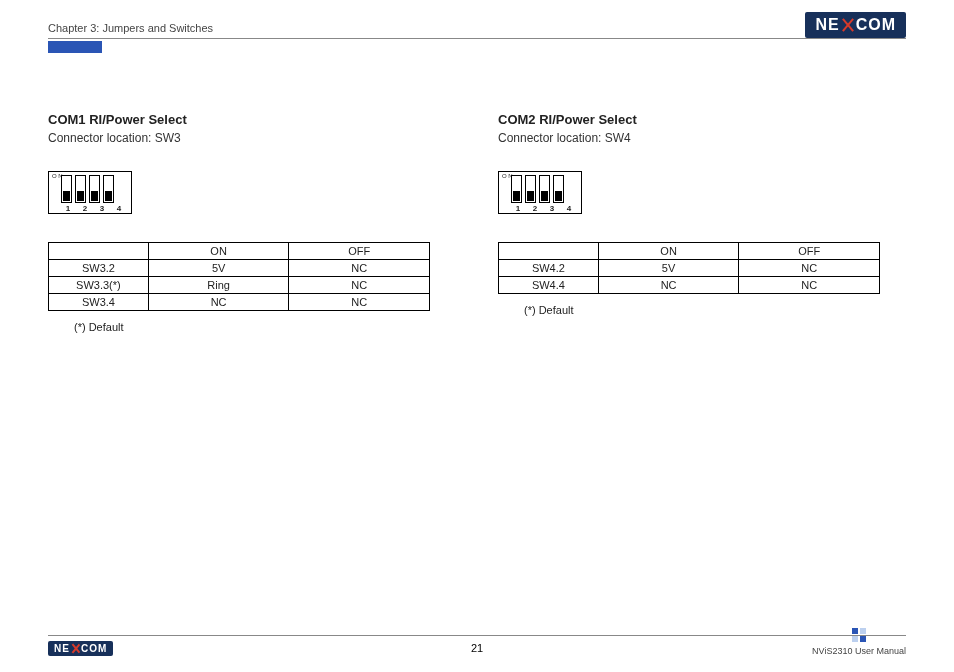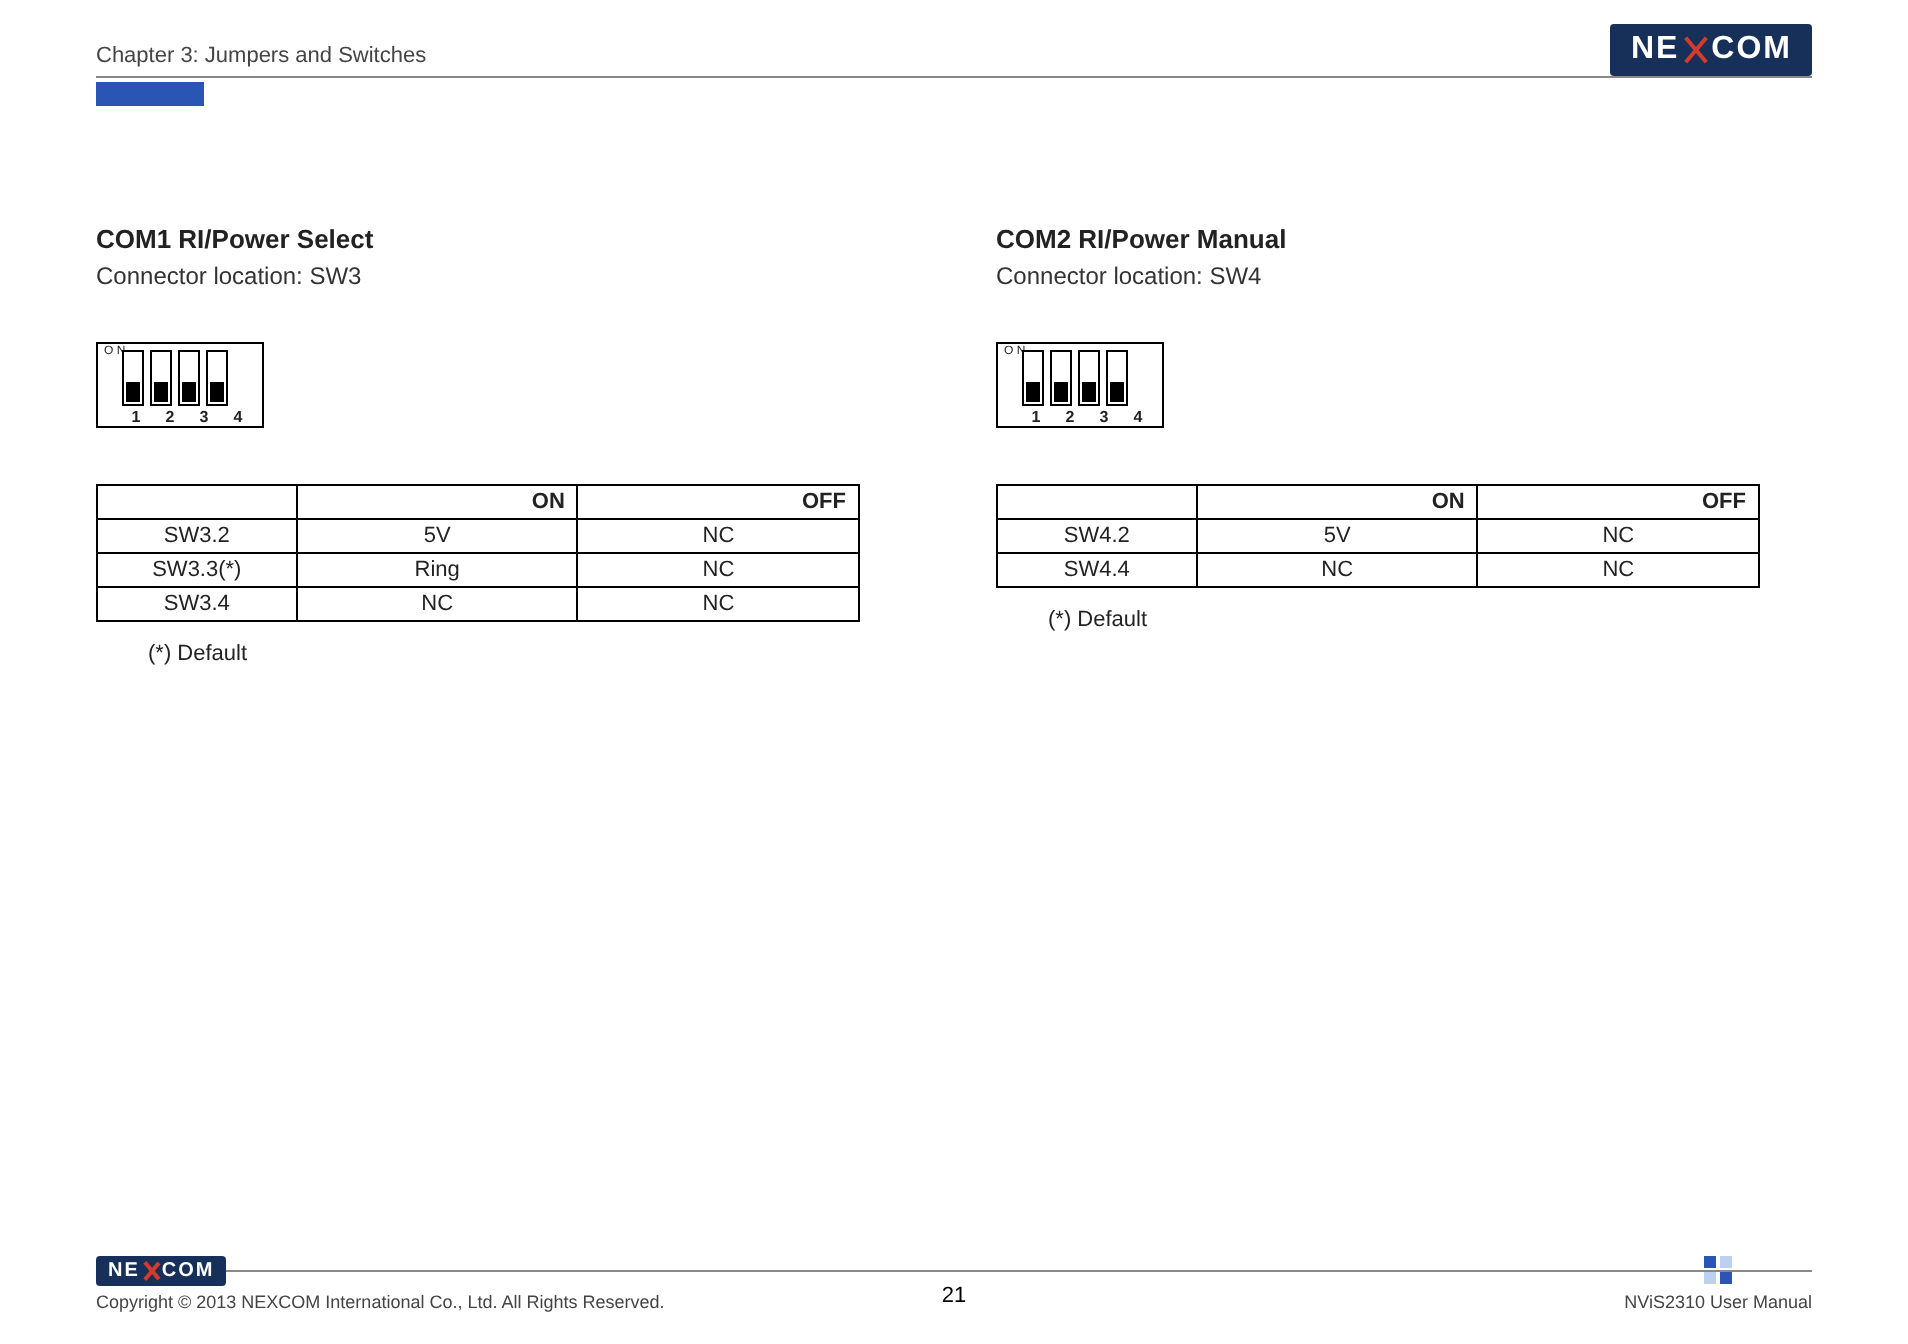--- a/index.html
+++ b/index.html
@@ -33,21 +33,21 @@
   .dip-slots { display: flex; gap: 3px; margin-left: 9px; }
   .slot { width: 11px; height: 28px; border: 1.5px solid #000; position: relative; background: #fff; }
   .knob { position: absolute; left: 1px; right: 1px; height: 10px; background: #000; }
   .knob.down { bottom: 1px; }
   .dip-nums { display: flex; gap: 3px; margin-left: 9px; margin-top: 1px; }
   .dip-nums span { width: 14px; text-align: center; font-size: 8px; font-weight: 700; }
 
   
   table.sw { border-collapse: collapse; width: 382px; margin-top: 28px; font-size: 11px; }
   table.sw th, table.sw td { border: 1px solid #000; padding: 2px 6px; text-align: center; font-weight: 400; }
-  table.sw th { font-weight: 700; text-align: right; }
+  table.sw th { font-weight: 400; }
   table.sw .c0 { width: 100px; }
   table.sw .c1 { width: 141px; }
   table.sw .c2 { width: 141px; }
   .default-note { font-size: 11px; margin-top: 10px; color: #222; margin-left: 26px; }
 
   
   .hr-bot { position: absolute; bottom: 36px; left: 48px; right: 48px; border-top: 1px solid #888; }
   .foot { position: absolute; bottom: 16px; left: 48px; right: 48px; display: flex; align-items: flex-end; justify-content: space-between; font-size: 9px; color: #444; }
   .foot .logo-small .nexcom-logo { font-size: 10px; padding: 2px 6px; }
   .foot .logo-small .nexcom-x { width: 9px; height: 9px; }
@@ -134,21 +134,21 @@
           <td>SW3.4</td>
           <td>NC</td>
           <td>NC</td>
         </tr>
       </tbody>
     </table>
     <div class="default-note">(*) Default</div>
   </div>
 
   <div class="col right">
-    <div class="sect-title">COM2 RI/Power Manual</div>
+    <div class="sect-title">COM2 RI/Power Select</div>
     <div class="sect-sub">Connector location: SW4</div>
 
     <div class="dip">
       <div class="dip-outer">
         <div class="dip-on-v"><span>O N</span></div>
         <div class="dip-slots">
           <div class="slot">
               <div class="knob down"></div>
             </div>
           <div class="slot">
@@ -199,21 +199,20 @@
     <div class="default-note">(*) Default</div>
   </div>
 
   <div class="hr-bot"></div>
   <div class="page-num">21</div>
   <div class="foot">
     <div class="foot-left">
       <span class="logo-small">
         <span class="nexcom-logo">NE<span class="nexcom-x"></span>COM</span>
       </span>
-      <span>Copyright © 2013 NEXCOM International Co., Ltd. All Rights Reserved.</span>
     </div>
     <div class="foot-right">
       <span class="foot-ico">
         <span class="sq a"></span><span class="sq b"></span><span class="sq c"></span><span class="sq d"></span>
       </span><br>
       <span>NViS2310 User Manual</span>
     </div>
   </div>
 
 </div>

